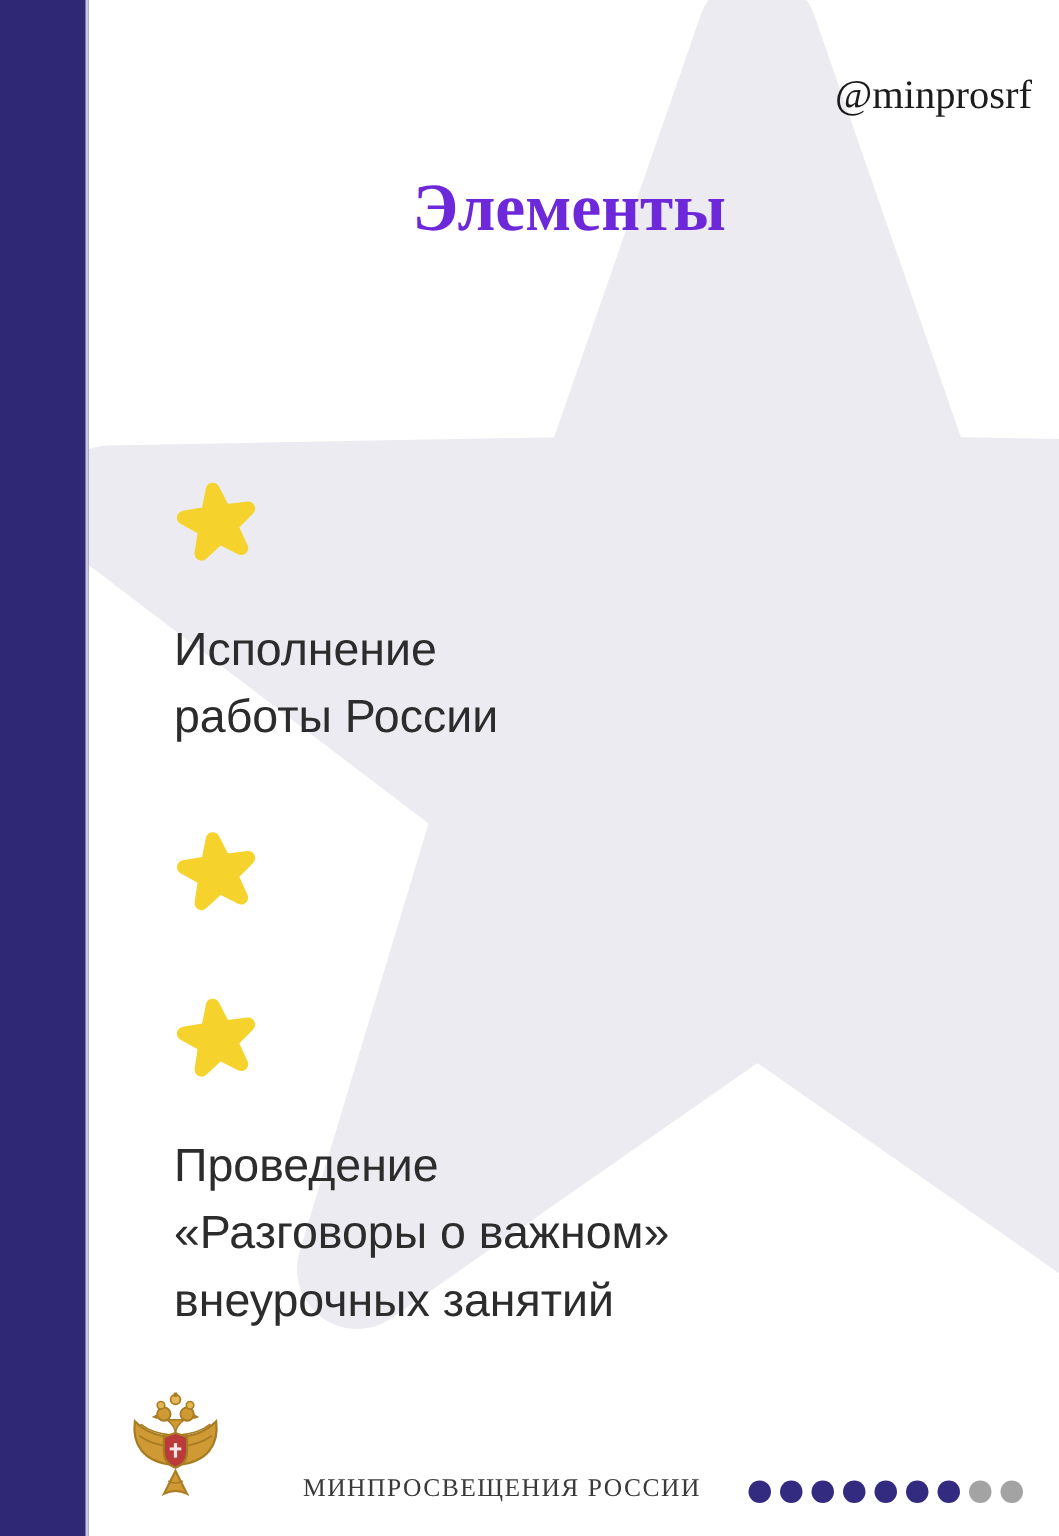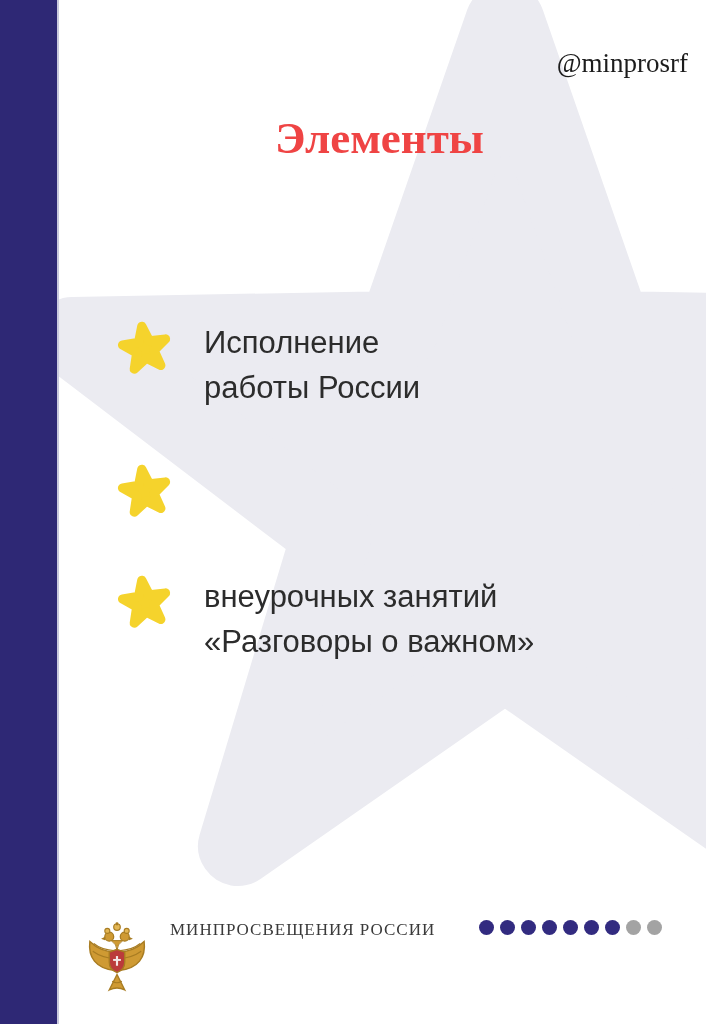--- a/index.html
+++ b/index.html
@@ -14,29 +14,29 @@
   
   .watermark{position:absolute;left:0;top:0;width:706px;height:1024px;z-index:0;}
 
   .content{position:absolute;left:0;top:0;width:706px;height:1024px;z-index:1;margin-top:36px;}
 
   .handle{position:absolute;top:12px;right:18px;
           font-family:"Liberation Serif",serif;font-size:27px;color:#1c1c1c;}
 
   .title{position:absolute;top:74px;left:57px;right:4px;text-align:center;
          font-family:"Liberation Serif",serif;font-weight:700;
-         font-size:45px;line-height:56px;color:#ef4444;}
+         font-size:45px;line-height:56px;color:#6d28d9;}
 
   .bullets{position:absolute;left:116px;top:282px;right:30px;}
-  .bullet{display:flex;align-items:flex-start;gap:30px;margin-bottom:51px;}
+  .bullet{display:flex;align-items:flex-start;gap:30px;margin-bottom:51px;flex-direction:column;}
   .bullet .star{flex:0 0 58px;width:58px;height:58px;margin-top:2px;}
   .bullet .lines{font-size:31px;line-height:45px;color:#2c2c2c;padding-top:2px;}
 
   .footer{position:absolute;left:86px;right:44px;top:884px;height:82px;
-          display:flex;align-items:flex-start;}
+          display:flex;align-items:flex-end;gap:32px;}
   .emblem{width:62px;height:76px;flex:0 0 62px;}
   .ministry{margin-left:22px;font-family:"Liberation Serif",serif;
             font-size:17px;letter-spacing:1px;color:#3a3a3a;white-space:nowrap;}
   .dots{margin-left:auto;display:flex;gap:6px;align-items:center;}
   .dot{width:15px;height:15px;border-radius:50%;background:#a3a3a3;display:inline-block;}
   .dot.active{background:#322b80;}
 </style>
 </head>
 <body>
 
@@ -80,22 +80,23 @@
         </svg>
       </div>
 
       <div class="bullet">
         <svg class="star" viewBox="0 0 56 56" xmlns="http://www.w3.org/2000/svg" aria-hidden="true">
           <g transform="rotate(-8 28 28)">
             <polygon points="28,6 33.2,20.9 48.9,21.2 36.4,30.7 40.9,45.8 28,36.8 15.1,45.8 19.6,30.7 7.1,21.2 22.8,20.9" fill="#f5d32c" stroke="#f5d32c" stroke-width="9" stroke-linejoin="round"></polygon>
           </g>
         </svg>
         <div class="lines">
+          <div>Проведение</div>
+          <div>«Разговоры о важном»</div>
           <div>внеурочных занятий</div>
-          <div>«Разговоры о важном»</div>
         </div>
       </div>
 
     </div>
 
     <div class="footer">
 
       <svg class="emblem" viewBox="0 0 64 78" xmlns="http://www.w3.org/2000/svg" aria-hidden="true">
 
         <path d="M30,52 C10,50 2,38 4,22 C12,30 20,32 30,33 Z" fill="#cf9a33" stroke="#a87c22" stroke-width="1.5"></path>

